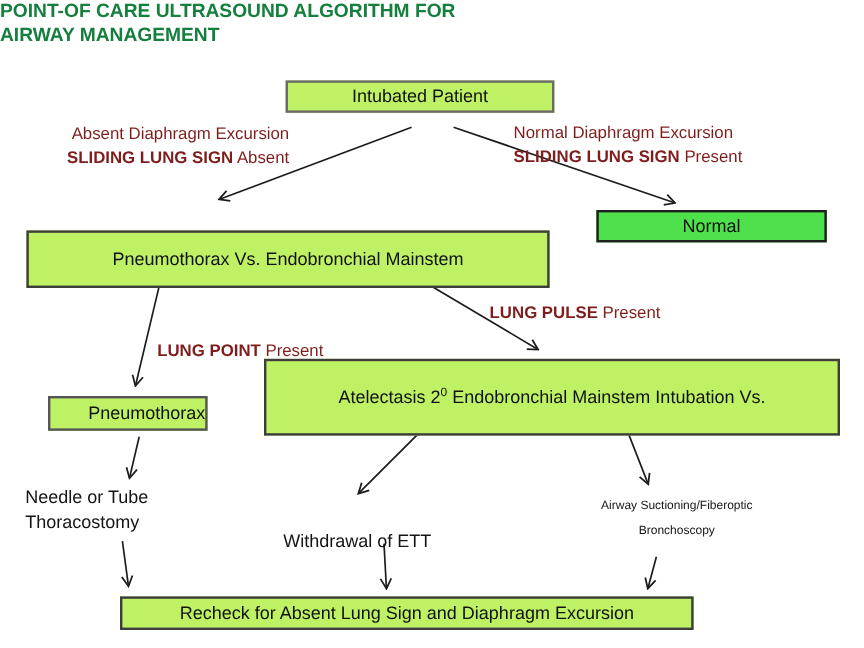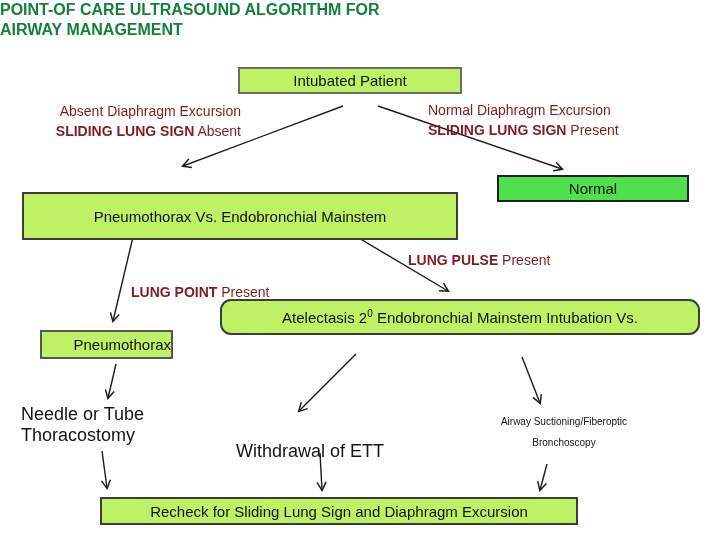--- a/index.html
+++ b/index.html
@@ -29,30 +29,30 @@
     flex-direction: column;
     align-items: center;
     justify-content: center;
     text-align: center;
     font-size: 15px;
     line-height: 21px;
   }
   .node-intubated   { left: 238px; top: 67px;  width: 224px; height: 27px; border-color: #6b6b6b; }
   .node-normal      { left: 497px; top: 175px; width: 192px; height: 27px; border-color: #1f1f1f; }
   .node-pneumo-vs   { left: 22px;  top: 180px; width: 436px; height: 48px; border-color: #3d3d3d; margin-top: 12px; }
-  .node-atelectasis { left: 220px; top: 299px; width: 480px; height: 36px; border-color: #3d3d3d; border-radius: 11px; }
+  .node-atelectasis { left: 220px; top: 299px; width: 480px; height: 64px; border-color: #3d3d3d; }
   .node-pneumothorax{ left: 40px;  top: 330px; width: 133px; height: 29px; border-color: #555; align-items: flex-end; }
   .node-recheck     { left: 100px; top: 497px; width: 478px; height: 28px; border-color: #3d3d3d; }
   .edge-label { font-size: 14px; line-height: 20px; color: #7f1d1d; }
   .edge-label b { font-weight: bold; }
   .lbl-absent  { left: 25px;  top: 101px; width: 216px; text-align: right; }
   .lbl-normal  { left: 428px; top: 100px; width: 220px; }
   .lbl-lung-point { left: 131px; top: 258px; margin-top: 24px; }
   .lbl-lung-pulse { left: 408px; top: 250px; }
-  .leaf { font-size: 18px; line-height: 21px; color: #141414; }
+  .leaf { font-size: 15px; line-height: 21px; color: #141414; }
   .leaf-needle     { left: 21px;  top: 404px; text-align: left; }
   .leaf-withdrawal { left: 236px; top: 441px; }
   .leaf-suction    { left: 448px; top: 411px; width: 232px; text-align: center; font-size: 10px; }
   sup.deg { font-size: 10px; vertical-align: super; line-height: 0; }
   svg.arrows { position: absolute; left: 0; top: 0; width: 720px; height: 540px; pointer-events: none; }
   svg.arrows line { stroke: #1c1c1c; stroke-width: 1.4; }
 </style>
 </head>
 <body>
 
@@ -95,21 +95,21 @@
 
   <div class="abs node node-atelectasis">
     <span><span>Atelectasis 2</span><sup class="deg">0</sup><span>  Endobronchial Mainstem Intubation Vs.</span></span>
   </div>
 
   <div class="abs node node-pneumothorax">
     <span>Pneumothorax</span>
   </div>
 
   <div class="abs node node-recheck">
-    <span>Recheck for Sliding Lung Sign and Diaphragm Excursion</span>
+    <span>Recheck for Absent Lung Sign and Diaphragm Excursion</span>
   </div>
 
   <div class="abs edge-label lbl-absent">
     <div>Absent Diaphragm Excursion</div>
     <div><b>SLIDING LUNG SIGN</b><span> Absent</span></div>
   </div>
 
   <div class="abs edge-label lbl-normal">
     <div>Normal Diaphragm Excursion</div>
     <div><b>SLIDING LUNG SIGN</b><span> Present</span></div>

